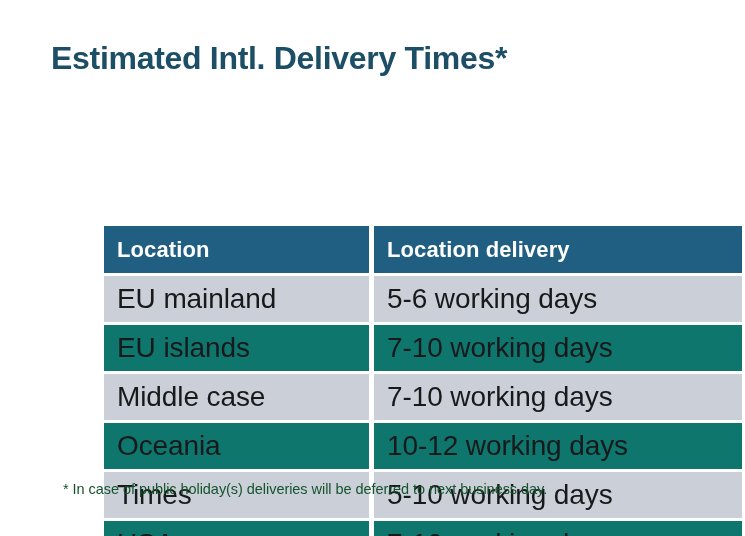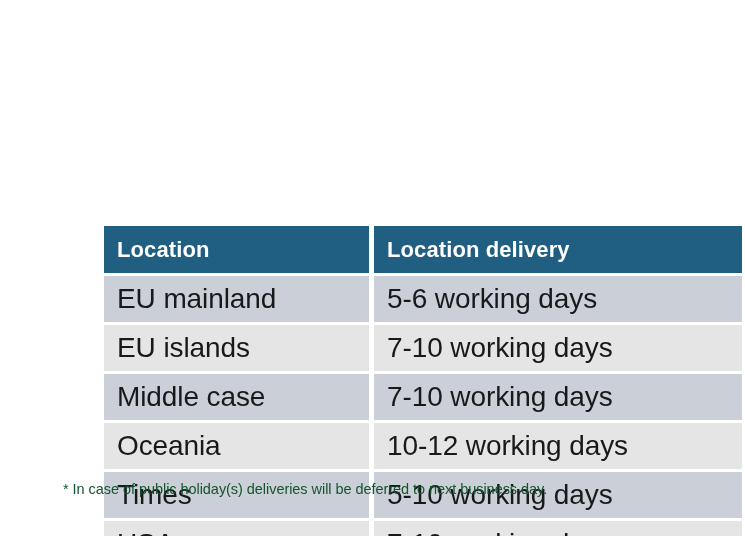--- a/index.html
+++ b/index.html
@@ -71,21 +71,21 @@
     font-size: 22px;
     font-weight: bold;
     height: 47px;
     letter-spacing: 0.1px;
   }
 
   .delivery-table tbody tr.row-odd td {
     background: #cbd0d8;
   }
   .delivery-table tbody tr.row-even td {
-    background: #e5e5e5;
+    background: #0f766e;
   }
 
   .delivery-table tbody td {
     color: #18191b;
     font-size: 28px;
     letter-spacing: -0.1px;
   }
 
   .footnote {
     position: absolute;
@@ -95,20 +95,21 @@
     color: #14532d;
     letter-spacing: -0.05px;
     white-space: nowrap;
   }
 </style>
 </head>
 <body>
 
 <div class="page">
 
+  <div class="page-title">Estimated Intl. Delivery Times*</div>
 
   <div class="table-wrap">
     <table class="delivery-table">
       <colgroup>
         <col class="col-location">
         <col class="col-delivery">
       </colgroup>
       <thead>
         <tr>
           <th>Location</th>

